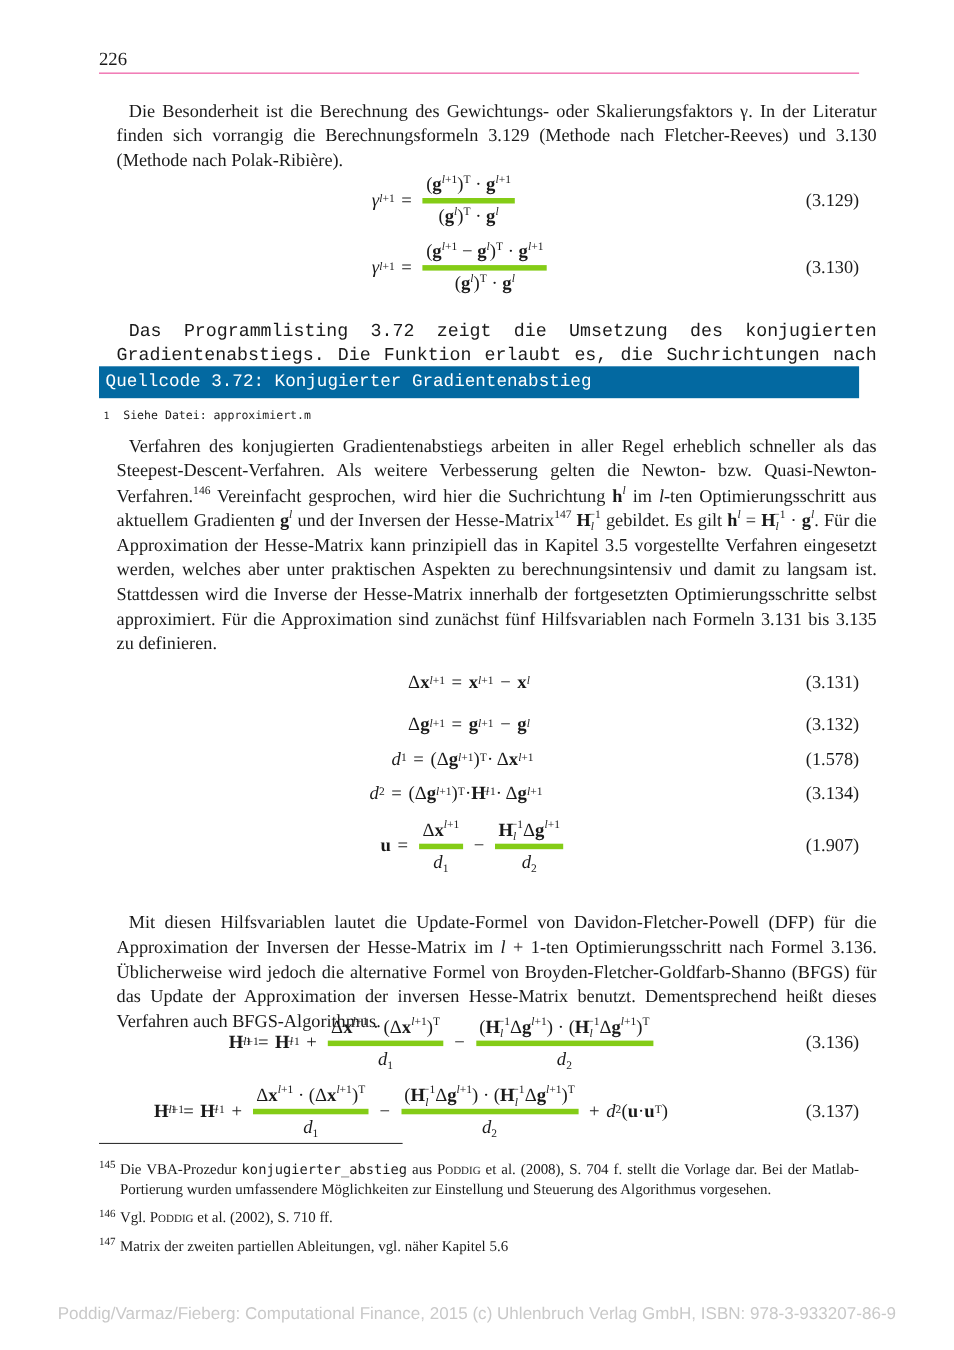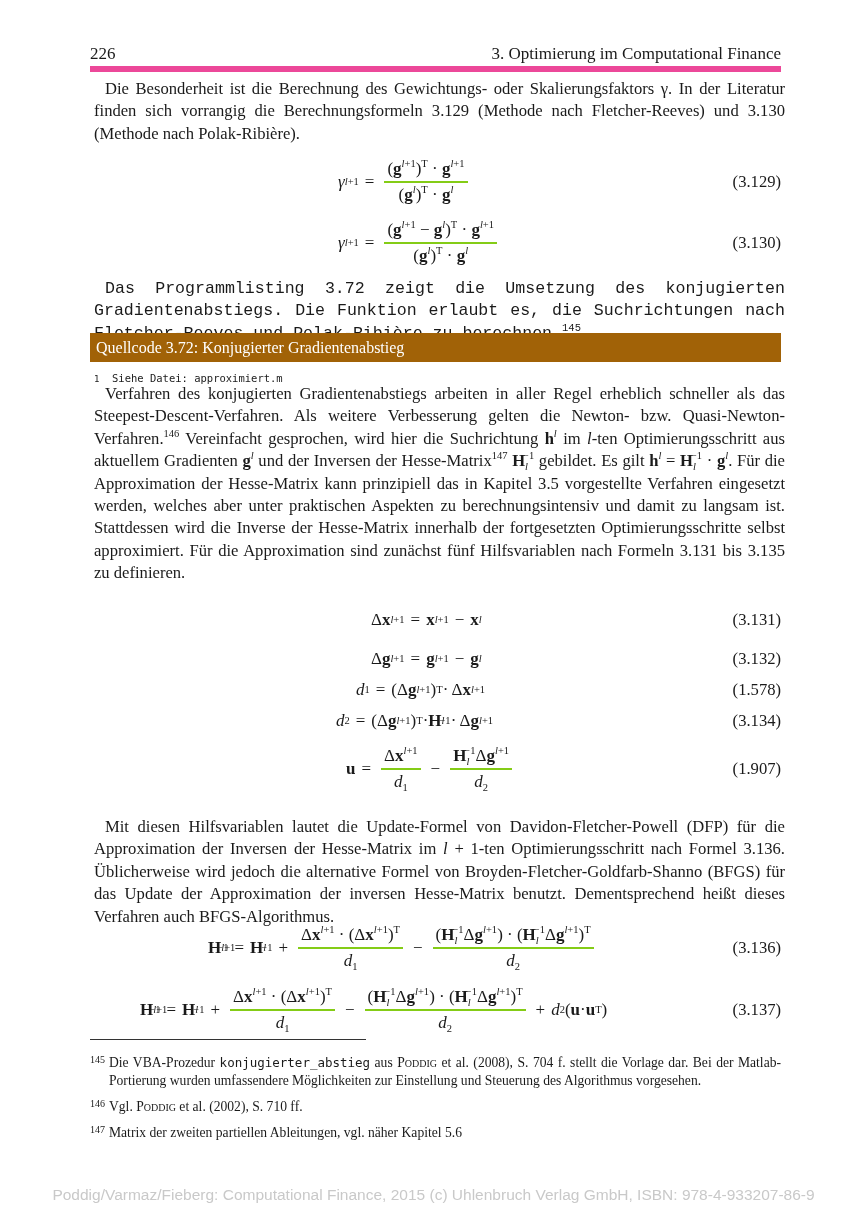--- a/index.html
+++ b/index.html
@@ -1,58 +1,57 @@
 <!DOCTYPE html>
 <html><head>
 <meta charset="utf-8">
 <style>
   html, body { margin: 0; padding: 0; background: #ffffff; }
   body { width: 867px; height: 1227px; position: relative; overflow: hidden;
          font-family: "Liberation Serif", "DejaVu Serif", serif; color: #1a1a1a; }
   .page { position: absolute; left: 90px; top: 0; width: 691px; }
   .running-head { position: absolute; top: 44px; left: 0; width: 691px; height: 22px;
-                  border-bottom: 6px solid #ec4899; font-size: 17px; line-height: 20px; text-align: right; }
+                  border-bottom: 1px solid #ec4899; font-size: 17px; line-height: 20px; text-align: right; }
   .running-head .pno { position: absolute; left: 0; top: 0; }
   .running-head .chap { position: absolute; right: 0; top: 0; }
   .para { position: absolute; left: 0; width: 691px; font-size: 16.6px; line-height: 22.4px;
-          text-align: justify; margin: 4px; }
+          text-align: justify; margin: 16px; }
   sup { font-size: 10.5px; line-height: 0; vertical-align: 7px; }
   sub { font-size: 10.5px; line-height: 0; vertical-align: -4px; }
   b.v { font-weight: bold; }
   i { font-style: italic; }
   .eq { position: absolute; left: 0; width: 691px; height: 40px; font-size: 17px; }
   .eq .body { position: absolute; display: flex; align-items: center; height: 100%; white-space: nowrap; }
   .eq .num { position: absolute; right: 0; top: 50%; transform: translateY(-50%); font-size: 16.6px; }
   .frac { display: inline-flex; flex-direction: column; align-items: center; vertical-align: middle; margin: 0 4px; }
-  .frac .n { border-bottom: 2px solid #84cc16; padding: 0 3px 2px 3px; line-height: 20px; }
+  .frac .n { border-bottom: 5px solid #84cc16; padding: 0 3px 2px 3px; line-height: 20px; }
   .frac .d { padding-top: 2px; line-height: 20px; }
   .op { margin: 0 6px; }
   .listing-bar { position: absolute; left: 0; top: 333px; width: 691px; height: 29px;
-                 background: #a16207; color: #ffffff; font-size: 16px; line-height: 29px;
-                 padding-left: 6px; box-sizing: border-box; }
+                 background: #0369a1; color: #ffffff; font-size: 16px; line-height: 29px;
+                 padding-left: 6px; box-sizing: border-box; font-family: Liberation Mono, monospace; }
   .listing-line { position: absolute; left: 0; top: 371px; font-family: "DejaVu Sans Mono", "Liberation Mono", monospace;
                   font-size: 10.5px; line-height: 14px; }
   .listing-line .ln { display: inline-block; width: 18px; padding-left: 4px; font-size: 9px; }
   .footrule { position: absolute; left: 0; top: 1039px; width: 276px; height: 0; border-top: 1px solid #333; }
   .fn { position: absolute; left: 0; width: 691px; font-size: 13.6px; line-height: 18px; text-align: justify; }
   .fn .mark { position: absolute; left: 0; top: -3px; font-size: 10px; }
   .fn .txt { display: block; padding-left: 19px; }
   .mono { font-family: "DejaVu Sans Mono", "Liberation Mono", monospace; font-size: 12.5px; }
   .sc { font-variant: small-caps; }
   .watermark { position: absolute; left: 0; width: 867px; top: 1186px; text-align: center;
                font-family: "Liberation Sans", "DejaVu Sans", sans-serif; font-size: 15.5px; color: #c9c9c9; }
 </style>
 </head>
 <body>
 
 <div class="page">
 
   <div class="running-head">
     <span class="pno">226</span>
-    <span class="chap">3. Optimierung im Computational Finance</span>
   </div>
 
   <p class="para" style="top:74px; text-indent:11px;">Die Besonderheit ist die Berechnung des Gewichtungs- oder Skalierungsfaktors γ. In der Literatur finden sich vorrangig die Berechnungsformeln 3.129 (Methode nach Fletcher-Reeves) und 3.130 (Methode nach Polak-Ribière).</p>
 
   <div class="eq" style="top:158px; height:48px;">
     <div class="body" style="left:248px;">
       <i>γ</i>
         <sup><i>l</i>+1</sup>
         <span class="op">=</span>
       <span class="frac">
@@ -189,13 +188,13 @@
     <span class="mark">146</span>
     <span class="txt"><span>Vgl. </span><span class="sc">Poddig</span><span> et al. (2002), S. 710 ff.</span></span>
   </div>
 
   <div class="fn" style="top:1124px;">
     <span class="mark">147</span>
     <span class="txt">Matrix der zweiten partiellen Ableitungen, vgl. näher Kapitel 5.6</span>
   </div>
 </div>
 
-<div class="watermark">Poddig/Varmaz/Fieberg: Computational Finance, 2015  (c) Uhlenbruch Verlag GmbH, ISBN: 978-4-933207-86-9</div>
+<div class="watermark">Poddig/Varmaz/Fieberg: Computational Finance, 2015  (c) Uhlenbruch Verlag GmbH, ISBN: 978-3-933207-86-9</div>
 
 </body></html>

